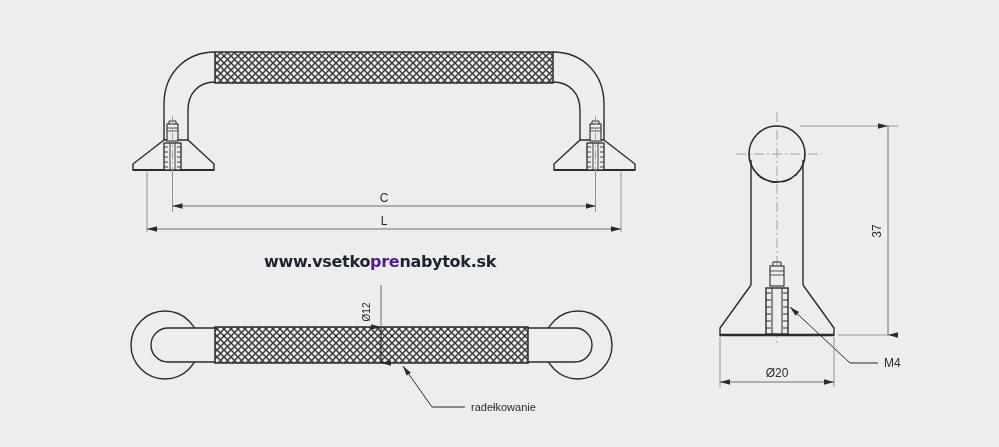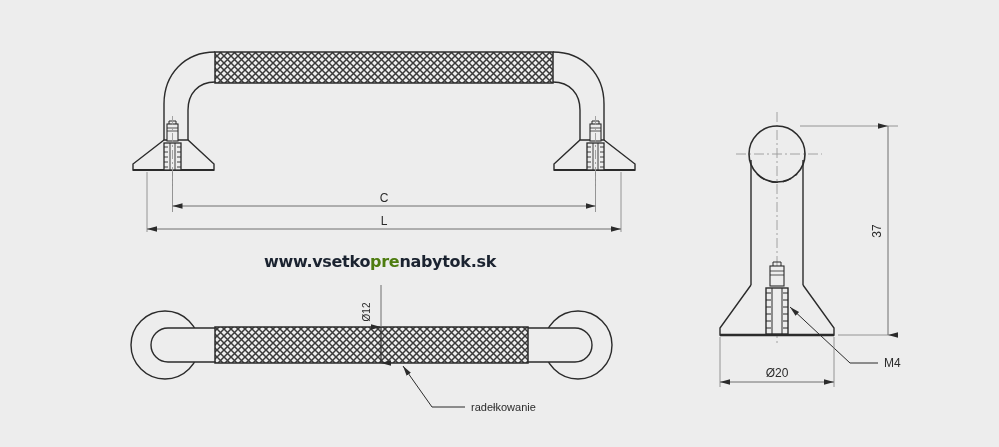--- a/index.html
+++ b/index.html
@@ -32,21 +32,21 @@
     width: 760px;
     text-align: center;
     font-family: "DejaVu Sans", sans-serif;
     font-weight: bold;
     font-size: 16px;
     letter-spacing: -0.3px;
     color: #1b2330;
     white-space: nowrap;
     pointer-events: none;
   }
-  .watermark .wm-accent { color: #4d7c0f; }
+  .watermark .wm-accent { color: #4c1d95; }
   .dim-text {
     font-family: "Liberation Sans", sans-serif;
     font-size: 12px;
     fill: #2b2b2b;
   }
   .dim-text-sm {
     font-family: "Liberation Sans", sans-serif;
     font-size: 10px;
     fill: #2b2b2b;
   }

